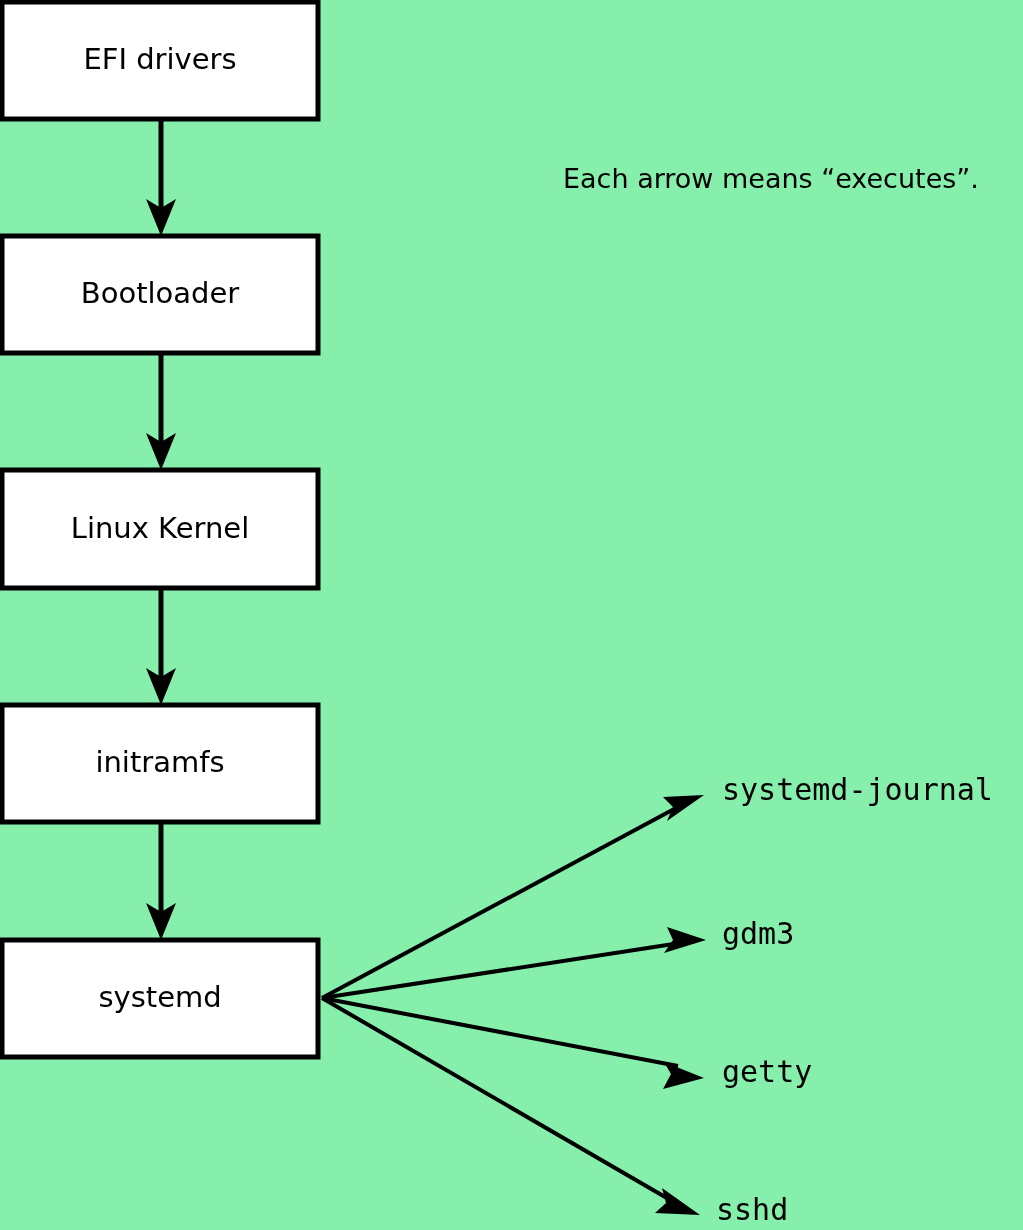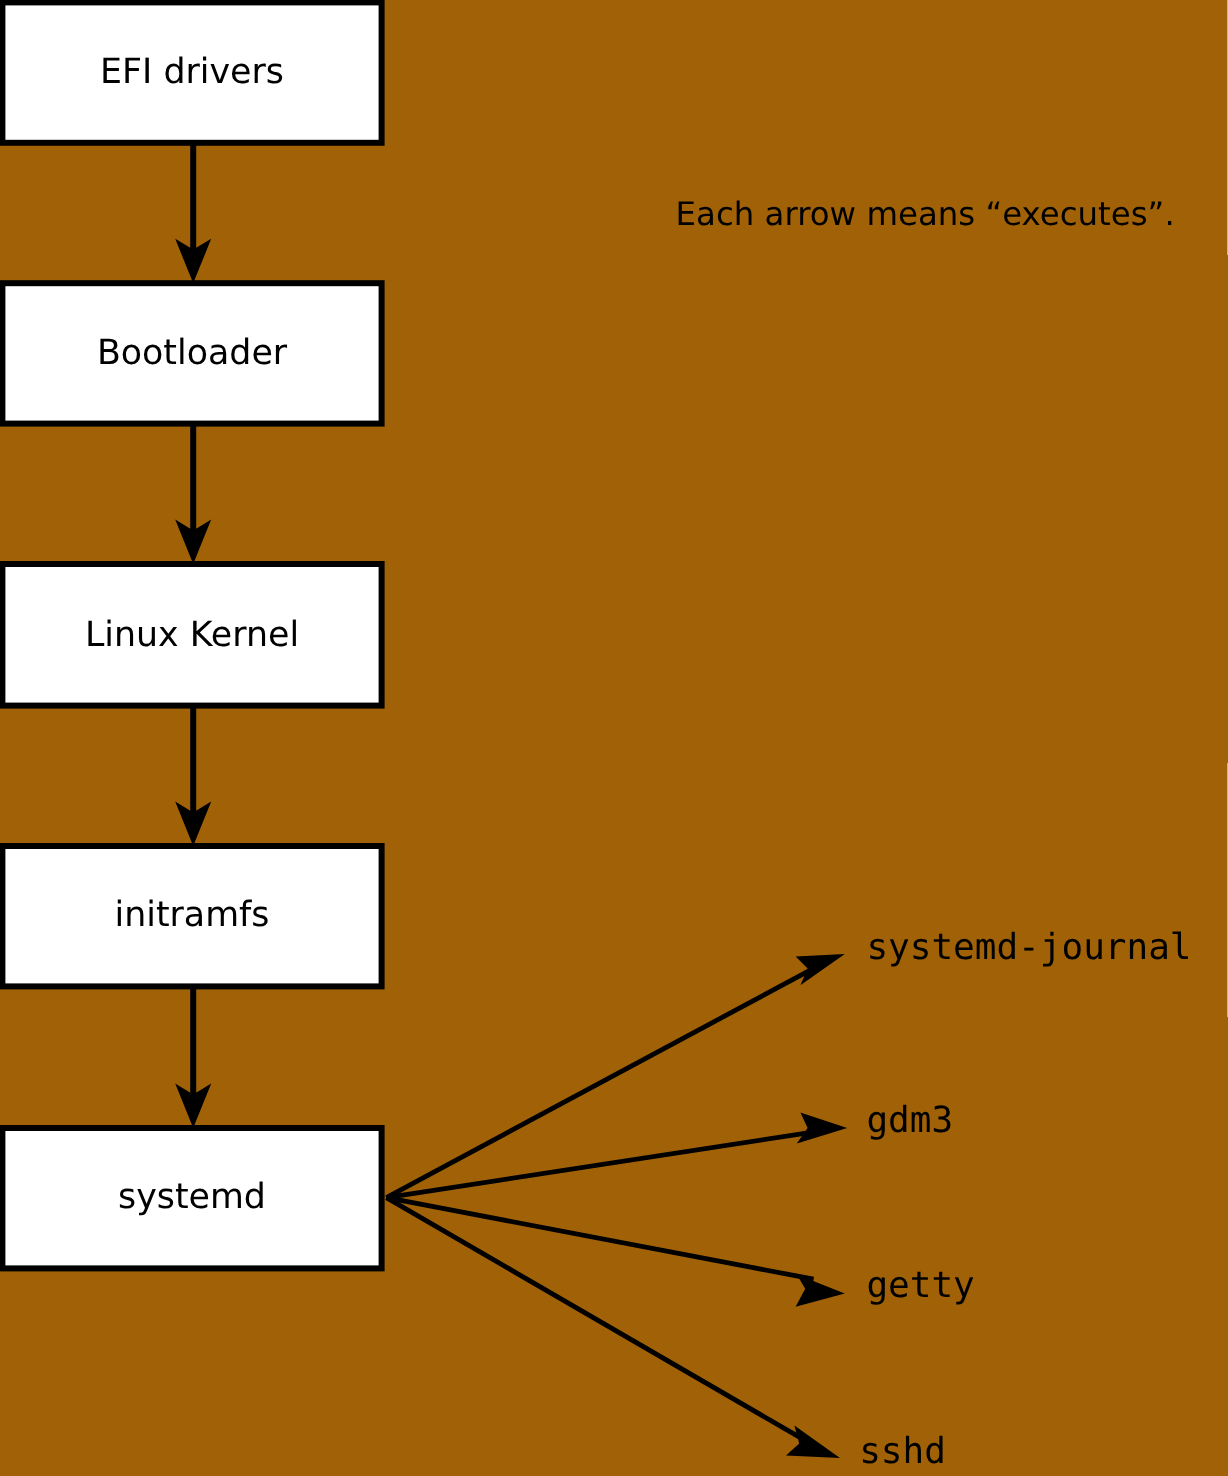--- a/index.html
+++ b/index.html
@@ -8,21 +8,21 @@
     background: #ffffff;
   }
   body {
     font-family: "DejaVu Sans", sans-serif;
     color: #000000;
   }
   #canvas {
     position: relative;
     width: 1023px;
     height: 1230px;
-    background: #a16207;
+    background: #86efac;
     overflow: hidden;
   }
   #diagram-svg {
     position: absolute;
     left: 0;
     top: 0;
     width: 1023px;
     height: 1230px;
     display: block;
   }

